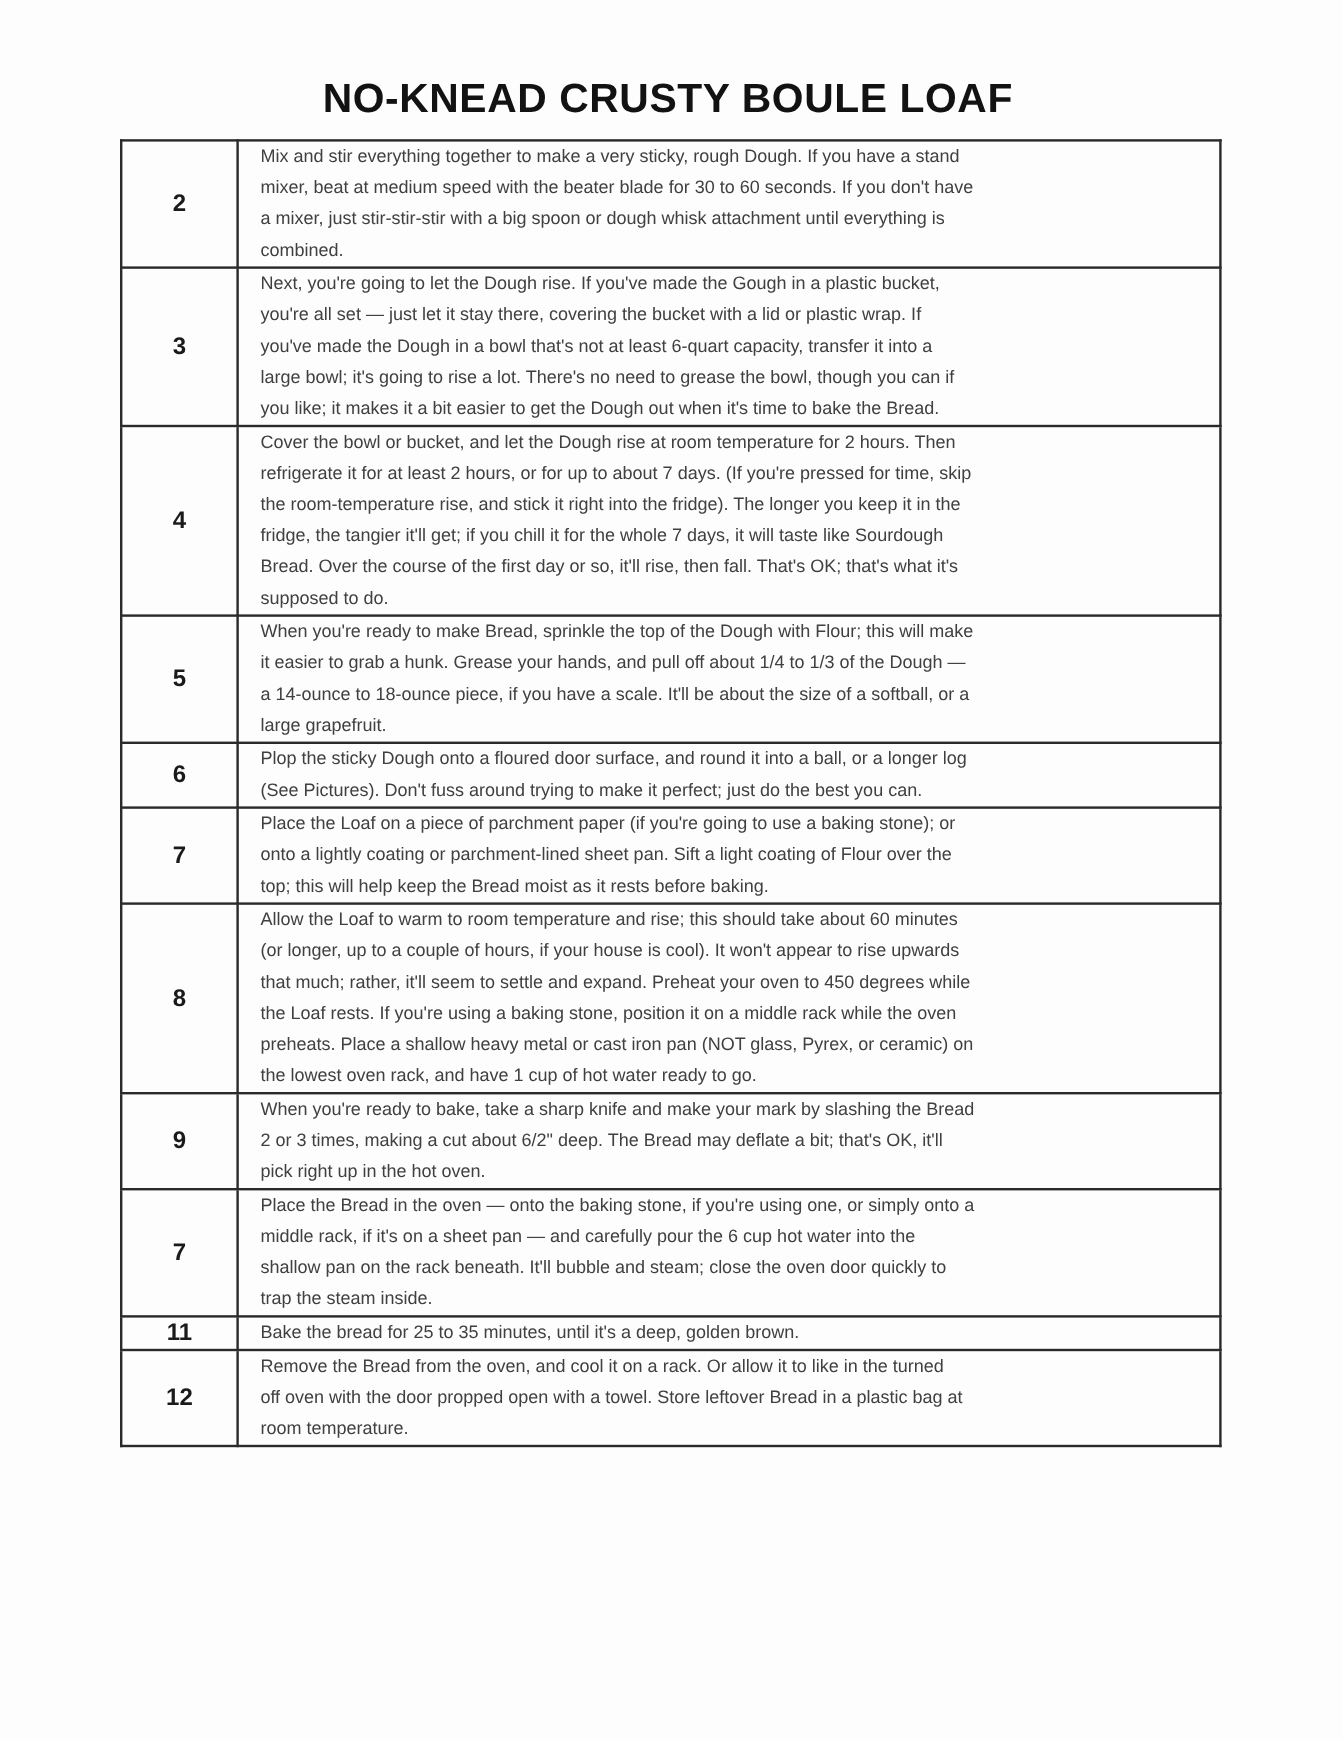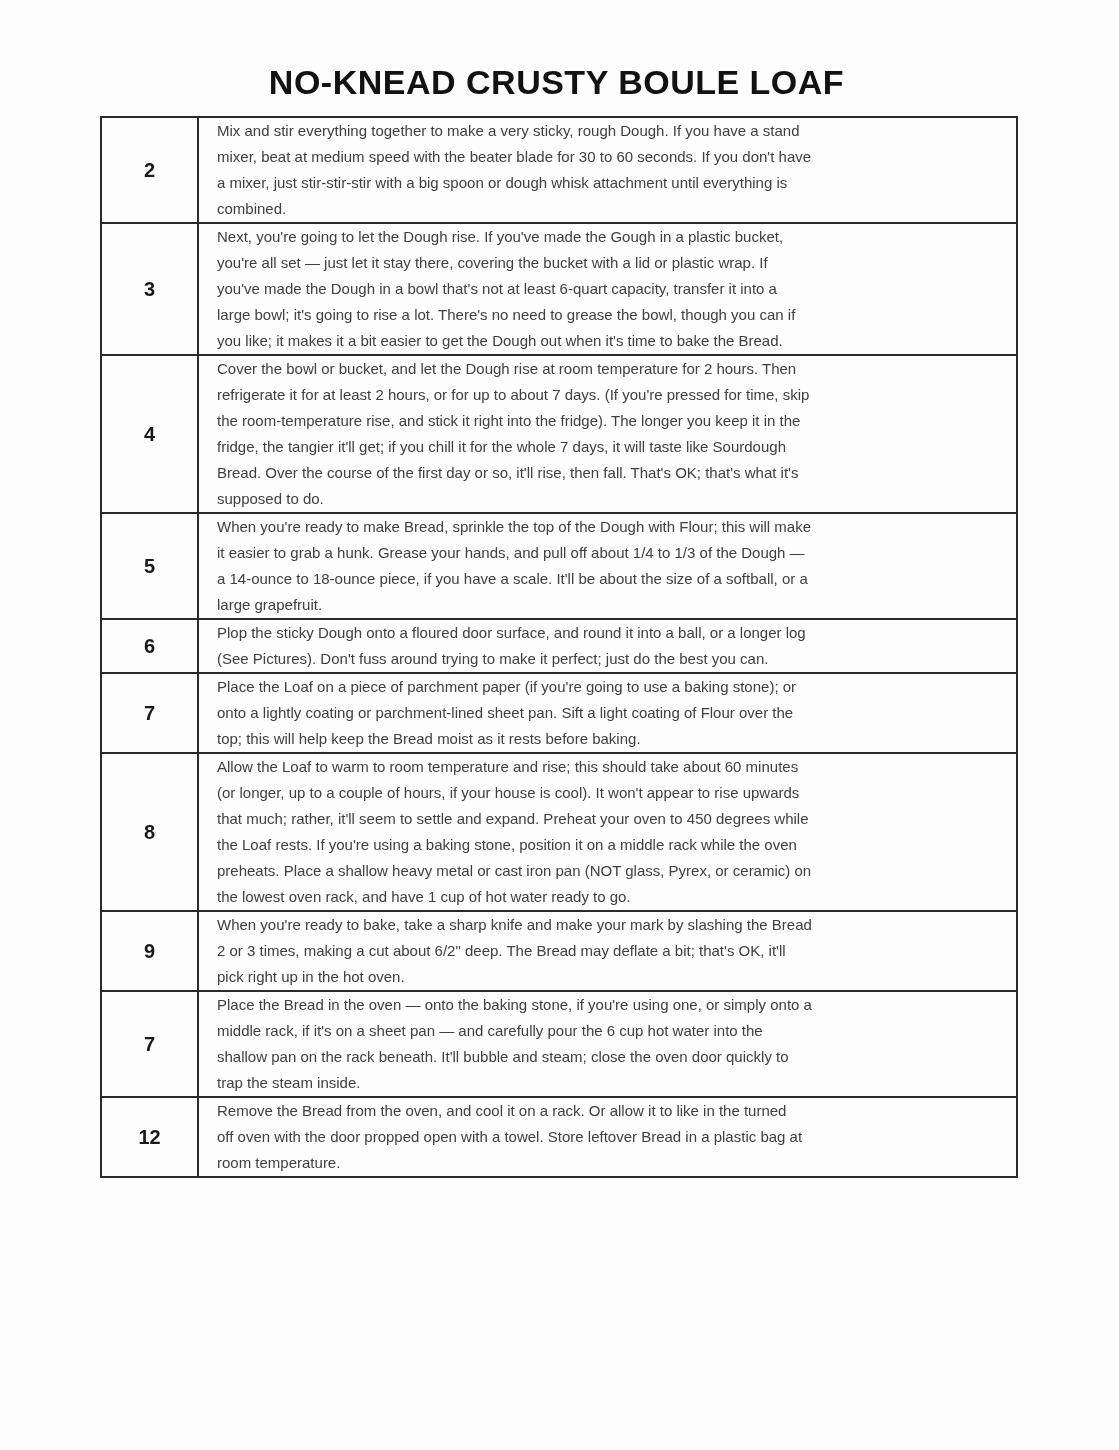--- a/index.html
+++ b/index.html
@@ -120,20 +120,24 @@
 pick right up in the hot oven.</td>
       </tr>
       <tr>
         <td class="num">7</td>
         <td class="instr">Place the Bread in the oven — onto the baking stone, if you're using one, or simply onto a
 middle rack, if it's on a sheet pan — and carefully pour the 6 cup hot water into the
 shallow pan on the rack beneath. It'll bubble and steam; close the oven door quickly to
 trap the steam inside.</td>
       </tr>
       <tr>
+        <td class="num">11</td>
+        <td class="instr">Bake the bread for 25 to 35 minutes, until it's a deep, golden brown.</td>
+      </tr>
+      <tr>
         <td class="num">12</td>
         <td class="instr">Remove the Bread from the oven, and cool it on a rack.  Or allow it to like in the turned
 off oven with the door propped open with a towel. Store leftover Bread in a plastic bag at
 room temperature.</td>
       </tr>
     </tbody>
   </table>
 
 </div>
 

